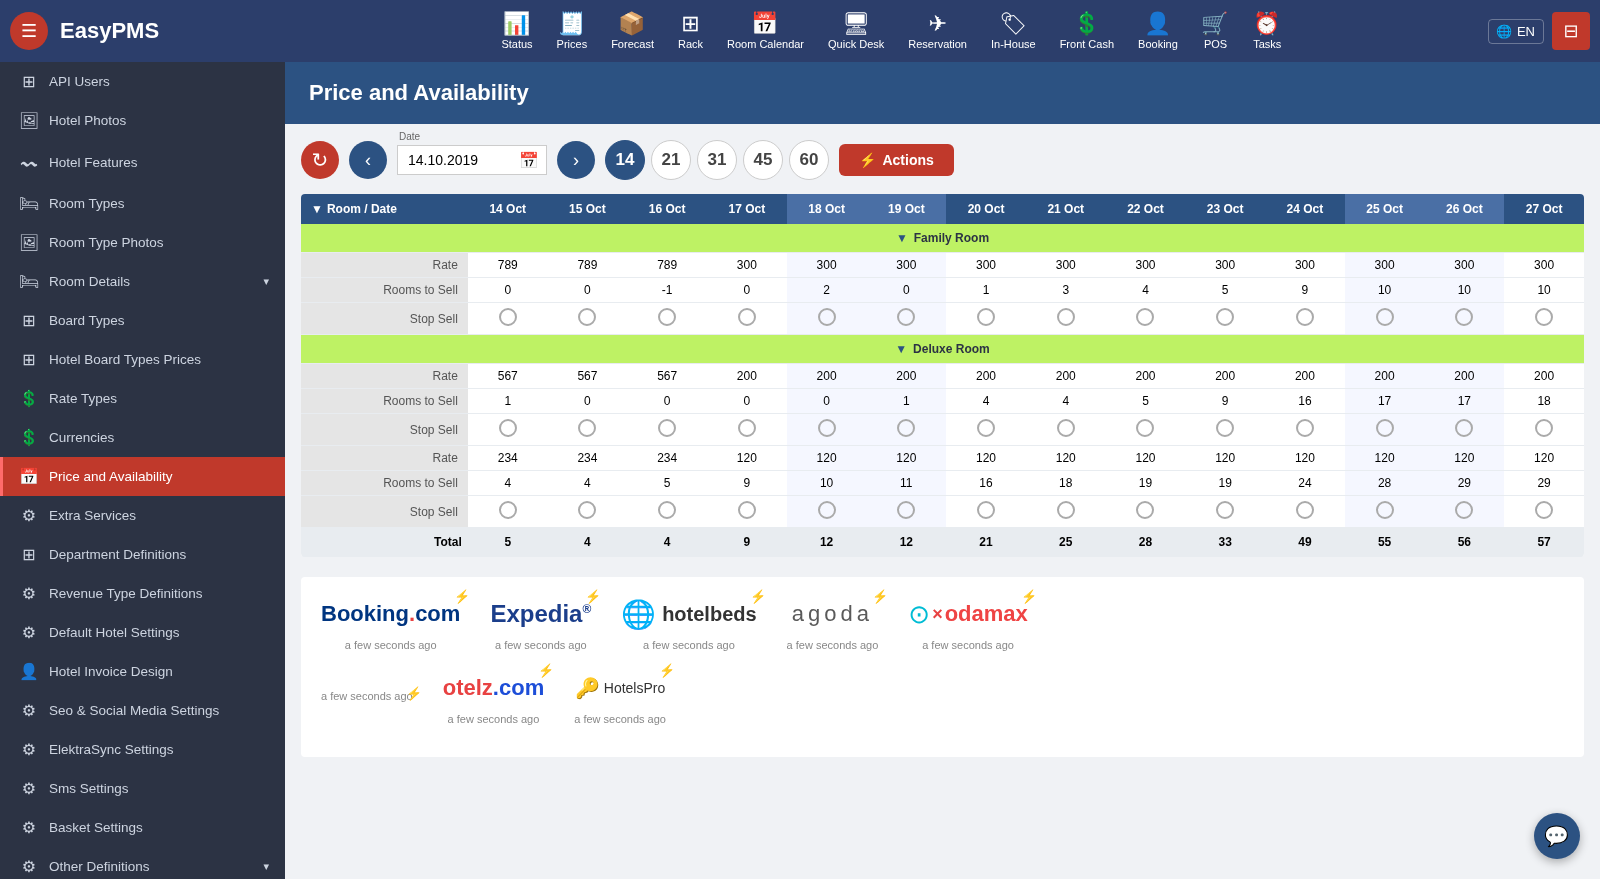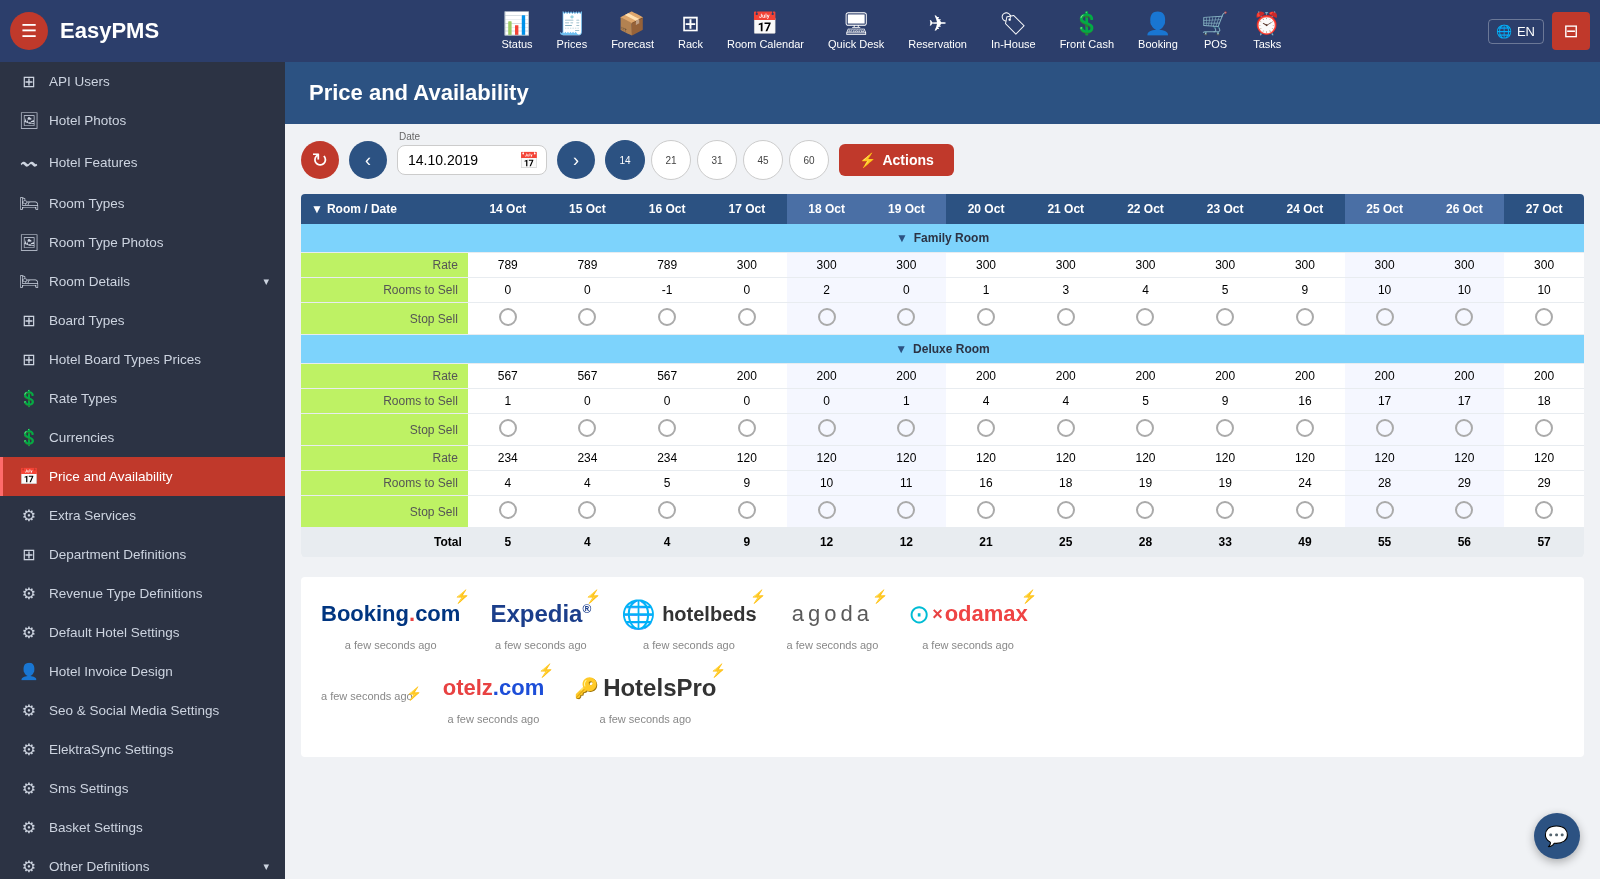--- a/index.html
+++ b/index.html
@@ -193,42 +193,42 @@
     }
     .date-label {
       font-size: 10px;
       color: #666;
       position: absolute;
       top: -14px;
       left: 2px;
     }
     .date-input {
       border: 1px solid #ccc;
-      border-radius: 8px;
+      border-radius: 0;
       padding: 6px 32px 6px 10px;
       font-size: 14px;
       width: 150px;
       outline: none;
     }
     .cal-icon {
       position: absolute;
       right: 8px;
       top: 50%;
       transform: translateY(-50%);
       color: #888;
       font-size: 16px;
     }
     .day-btn {
       background: white;
       border: 1.5px solid #ccc;
       border-radius: 50%;
       width: 40px;
       height: 40px;
-      font-size: 10px;
-      font-weight: normal;
+      font-size: 17px;
+      font-weight: bold;
       cursor: pointer;
       display: flex;
       align-items: center;
       justify-content: center;
       color: #444;
     }
     .day-btn.active {
       background: #2c5282;
       color: white;
       border-color: #2c5282;
@@ -270,40 +270,40 @@
     }
     .col-header.room-col {
       text-align: left;
       padding-left: 10px;
     }
     .col-header.weekend {
       background: #4a6fa5;
       margin-left: 44px;
     }
     .room-group-header {
-      background: #7dd3fc;
+      background: #bef264;
       color: #2c3344;
       font-weight: normal;
       padding: 7px 10px;
     }
     .room-group-header td {
       padding: 7px 10px;
     }
     td {
       padding: 5px 6px;
       text-align: center;
       border-bottom: 1px solid #e8ecf0;
       white-space: nowrap;
     }
     .row-label {
       text-align: right;
       padding-right: 10px;
       color: #555;
       font-size: 12px;
-      background: #bef264;
+      background: #e5e5e5;
     }
     .circle-checkbox {
       display: inline-block;
       width: 18px;
       height: 18px;
       border: 2px solid #aaa;
       border-radius: 50%;
       cursor: pointer;
     }
     .total-row td {
@@ -829,21 +829,21 @@
               <div class="channel-logo">
                 <span style="color:#e84242;font-weight:700;font-size:22px;">otelz<span style="color:#1d4ed8;">.com</span></span>
               </div>
               <span class="channel-time">a few seconds ago</span>
             </div>
             <div class="channel-item">
               <span class="channel-lightning">⚡</span>
               <div class="channel-logo">
                 <span style="display:flex;align-items:center;gap:4px;">
                   <span style="color:#f0a500;font-size:20px;">🔑</span>
-                  <span style="color:#333;font-size:24px;font-weight:700;text-align:right;">HotelsPro</span>
+                  <span style="color:#333;font-size:14px;font-weight:400;text-align:right;">HotelsPro</span>
                 </span>
               </div>
               <span class="channel-time">a few seconds ago</span>
             </div>
           </div>
       </div>
     </div>
   </div>
 </div>
 

